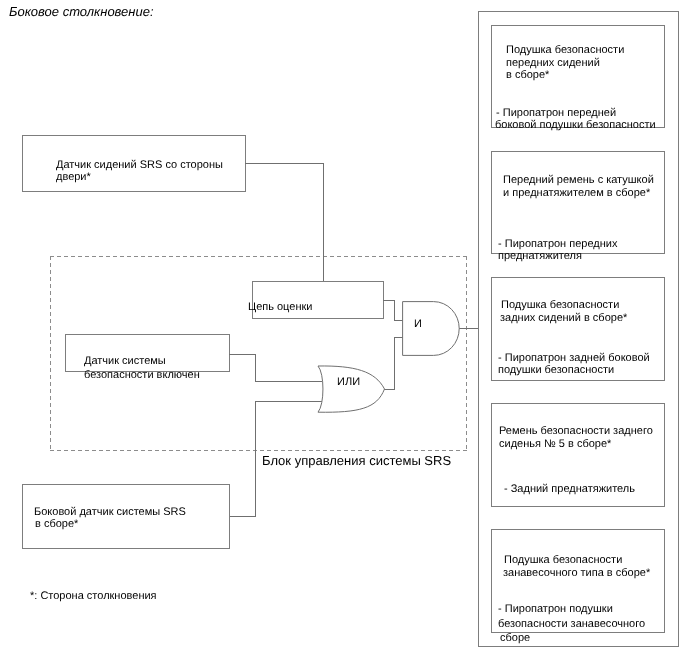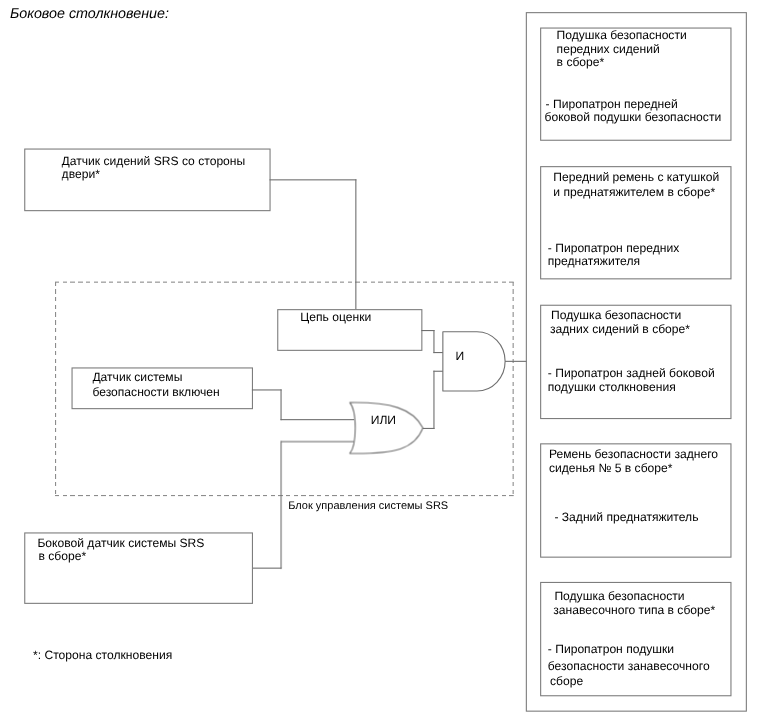--- a/index.html
+++ b/index.html
@@ -2,34 +2,34 @@
 <html><head>
 <meta charset="utf-8">
 <title>Боковое столкновение</title>
 <style>
   html,body{margin:0;padding:0;background:#ffffff;}
   body{width:688px;height:658px;position:relative;overflow:hidden;
        font-family:"Liberation Sans",sans-serif;color:#000;
        -webkit-font-smoothing:antialiased;text-rendering:geometricPrecision;}
   #page-title{position:absolute;will-change:transform;left:9px;top:5px;font-size:13px;line-height:13px;white-space:nowrap;font-style:italic;}
   .node{position:absolute;border:1px solid #7d7d7d;background:#fff;box-sizing:border-box;}
-  .txt{position:absolute;will-change:transform;font-size:11px;line-height:11px;white-space:pre;}
+  .txt{position:absolute;will-change:transform;font-size:11px;line-height:11px;white-space:pre;margin-top:18px;}
   .wire{position:absolute;background:#6f6f6f;}
   .hw{height:1px;}
   .vw{width:1px;}
   #ecu-dash{position:absolute;box-sizing:border-box;
      background-image:
        repeating-linear-gradient(to right,#8c8c8c 0 4px,rgba(0,0,0,0) 4px 7px),
        repeating-linear-gradient(to right,#8c8c8c 0 4px,rgba(0,0,0,0) 4px 7px),
        repeating-linear-gradient(to bottom,#8c8c8c 0 4px,rgba(0,0,0,0) 4px 7px),
        repeating-linear-gradient(to bottom,#8c8c8c 0 4px,rgba(0,0,0,0) 4px 7px);
      background-size:100% 1px,100% 1px,1px 100%,1px 100%;
      background-position:0 0,0 100%,0 0,100% 0;
      background-repeat:no-repeat;}
-  #ecu-label{position:absolute;will-change:transform;font-size:10px;line-height:11px;white-space:nowrap;}
+  #ecu-label{position:absolute;will-change:transform;font-size:13px;line-height:11px;white-space:nowrap;}
   #footnote{position:absolute;will-change:transform;font-size:11px;line-height:11px;white-space:nowrap;}
   #out-panel{position:absolute;border:1px solid #7d7d7d;box-sizing:border-box;background:none;}
   .gate{position:absolute;}
   .gate svg{display:block;overflow:visible;}
   .gate .glabel{position:absolute;will-change:transform;font-size:11px;line-height:11px;white-space:nowrap;}
 </style>
 </head>
 <body>
 
 <div id="page-title">Боковое столкновение:</div>
@@ -43,21 +43,21 @@
 
 <div class="node" style="left:64.6px;top:333.6px;width:165.4px;height:38.8px;"></div>
 <div class="txt" style="left:83.8px;top:337.7px;">Датчик системы</div>
 <div class="txt" style="left:83.8px;top:352.1px;">безопасности включен</div>
 
 <div class="node" style="left:21.6px;top:484.4px;width:208.7px;height:64.5px;"></div>
 <div class="txt" style="left:34.4px;top:489.4px;">Боковой датчик системы SRS</div>
 <div class="txt" style="left:34.8px;top:501px;">в сборе*</div>
 
 <div class="node" style="left:251.8px;top:281.1px;width:132.5px;height:38px;"></div>
-<div class="txt" style="left:273px;top:283.7px;">Цепь оценки</div>
+<div class="txt" style="left:248px;top:283.7px;">Цепь оценки</div>
 
 <div class="wire hw" style="left:245px;top:162.9px;width:78.5px;height:1px;"></div>
 <div class="wire vw" style="left:322.8px;top:162.9px;width:1px;height:118.5px;"></div>
 
 <div class="wire hw" style="left:229.2px;top:353.8px;width:26.5px;height:1px;"></div>
 <div class="wire vw" style="left:254.8px;top:353.8px;width:1px;height:28.2px;"></div>
 <div class="wire hw" style="left:254.8px;top:381.3px;width:67.5px;height:1px;"></div>
 
 <div class="wire hw" style="left:229.5px;top:516.2px;width:26px;height:1px;"></div>
 <div class="wire vw" style="left:254.8px;top:400.6px;width:1px;height:116.4px;"></div>
@@ -99,21 +99,21 @@
 <div class="node" style="left:490.8px;width:174.6px;top:150.7px;height:103.8px;"></div>
 <div class="txt" style="left:503.1px;top:157.1px;">Передний ремень с катушкой</div>
 <div class="txt" style="left:502.9px;top:170px;">и преднатяжителем в сборе*</div>
 <div class="txt" style="left:498.1px;top:220.8px;">- Пиропатрон передних</div>
 <div class="txt" style="left:498.2px;top:233px;">преднатяжителя</div>
 
 <div class="node" style="left:490.8px;width:174.6px;top:277px;height:104px;"></div>
 <div class="txt" style="left:500.6px;top:282px;">Подушка безопасности</div>
 <div class="txt" style="left:500px;top:294.8px;">задних сидений в сборе*</div>
 <div class="txt" style="left:498.2px;top:335px;">- Пиропатрон задней боковой</div>
-<div class="txt" style="left:498.2px;top:347.2px;">подушки столкновения</div>
+<div class="txt" style="left:498.2px;top:347.2px;">подушки безопасности</div>
 
 <div class="node" style="left:490.8px;width:174.6px;top:403.2px;height:104px;"></div>
 <div class="txt" style="left:498.8px;top:407.6px;">Ремень безопасности заднего</div>
 <div class="txt" style="left:499.2px;top:421.3px;">сиденья № 5 в сборе*</div>
 <div class="txt" style="left:503.6px;top:465.9px;">- Задний преднатяжитель</div>
 
 <div class="node" style="left:490.8px;width:174.6px;top:529.1px;height:104px;"></div>
 <div class="txt" style="left:503.9px;top:537px;">Подушка безопасности</div>
 <div class="txt" style="left:502.8px;top:549.9px;">занавесочного типа в сборе*</div>
 <div class="txt" style="left:498px;top:586.3px;">- Пиропатрон подушки</div>

